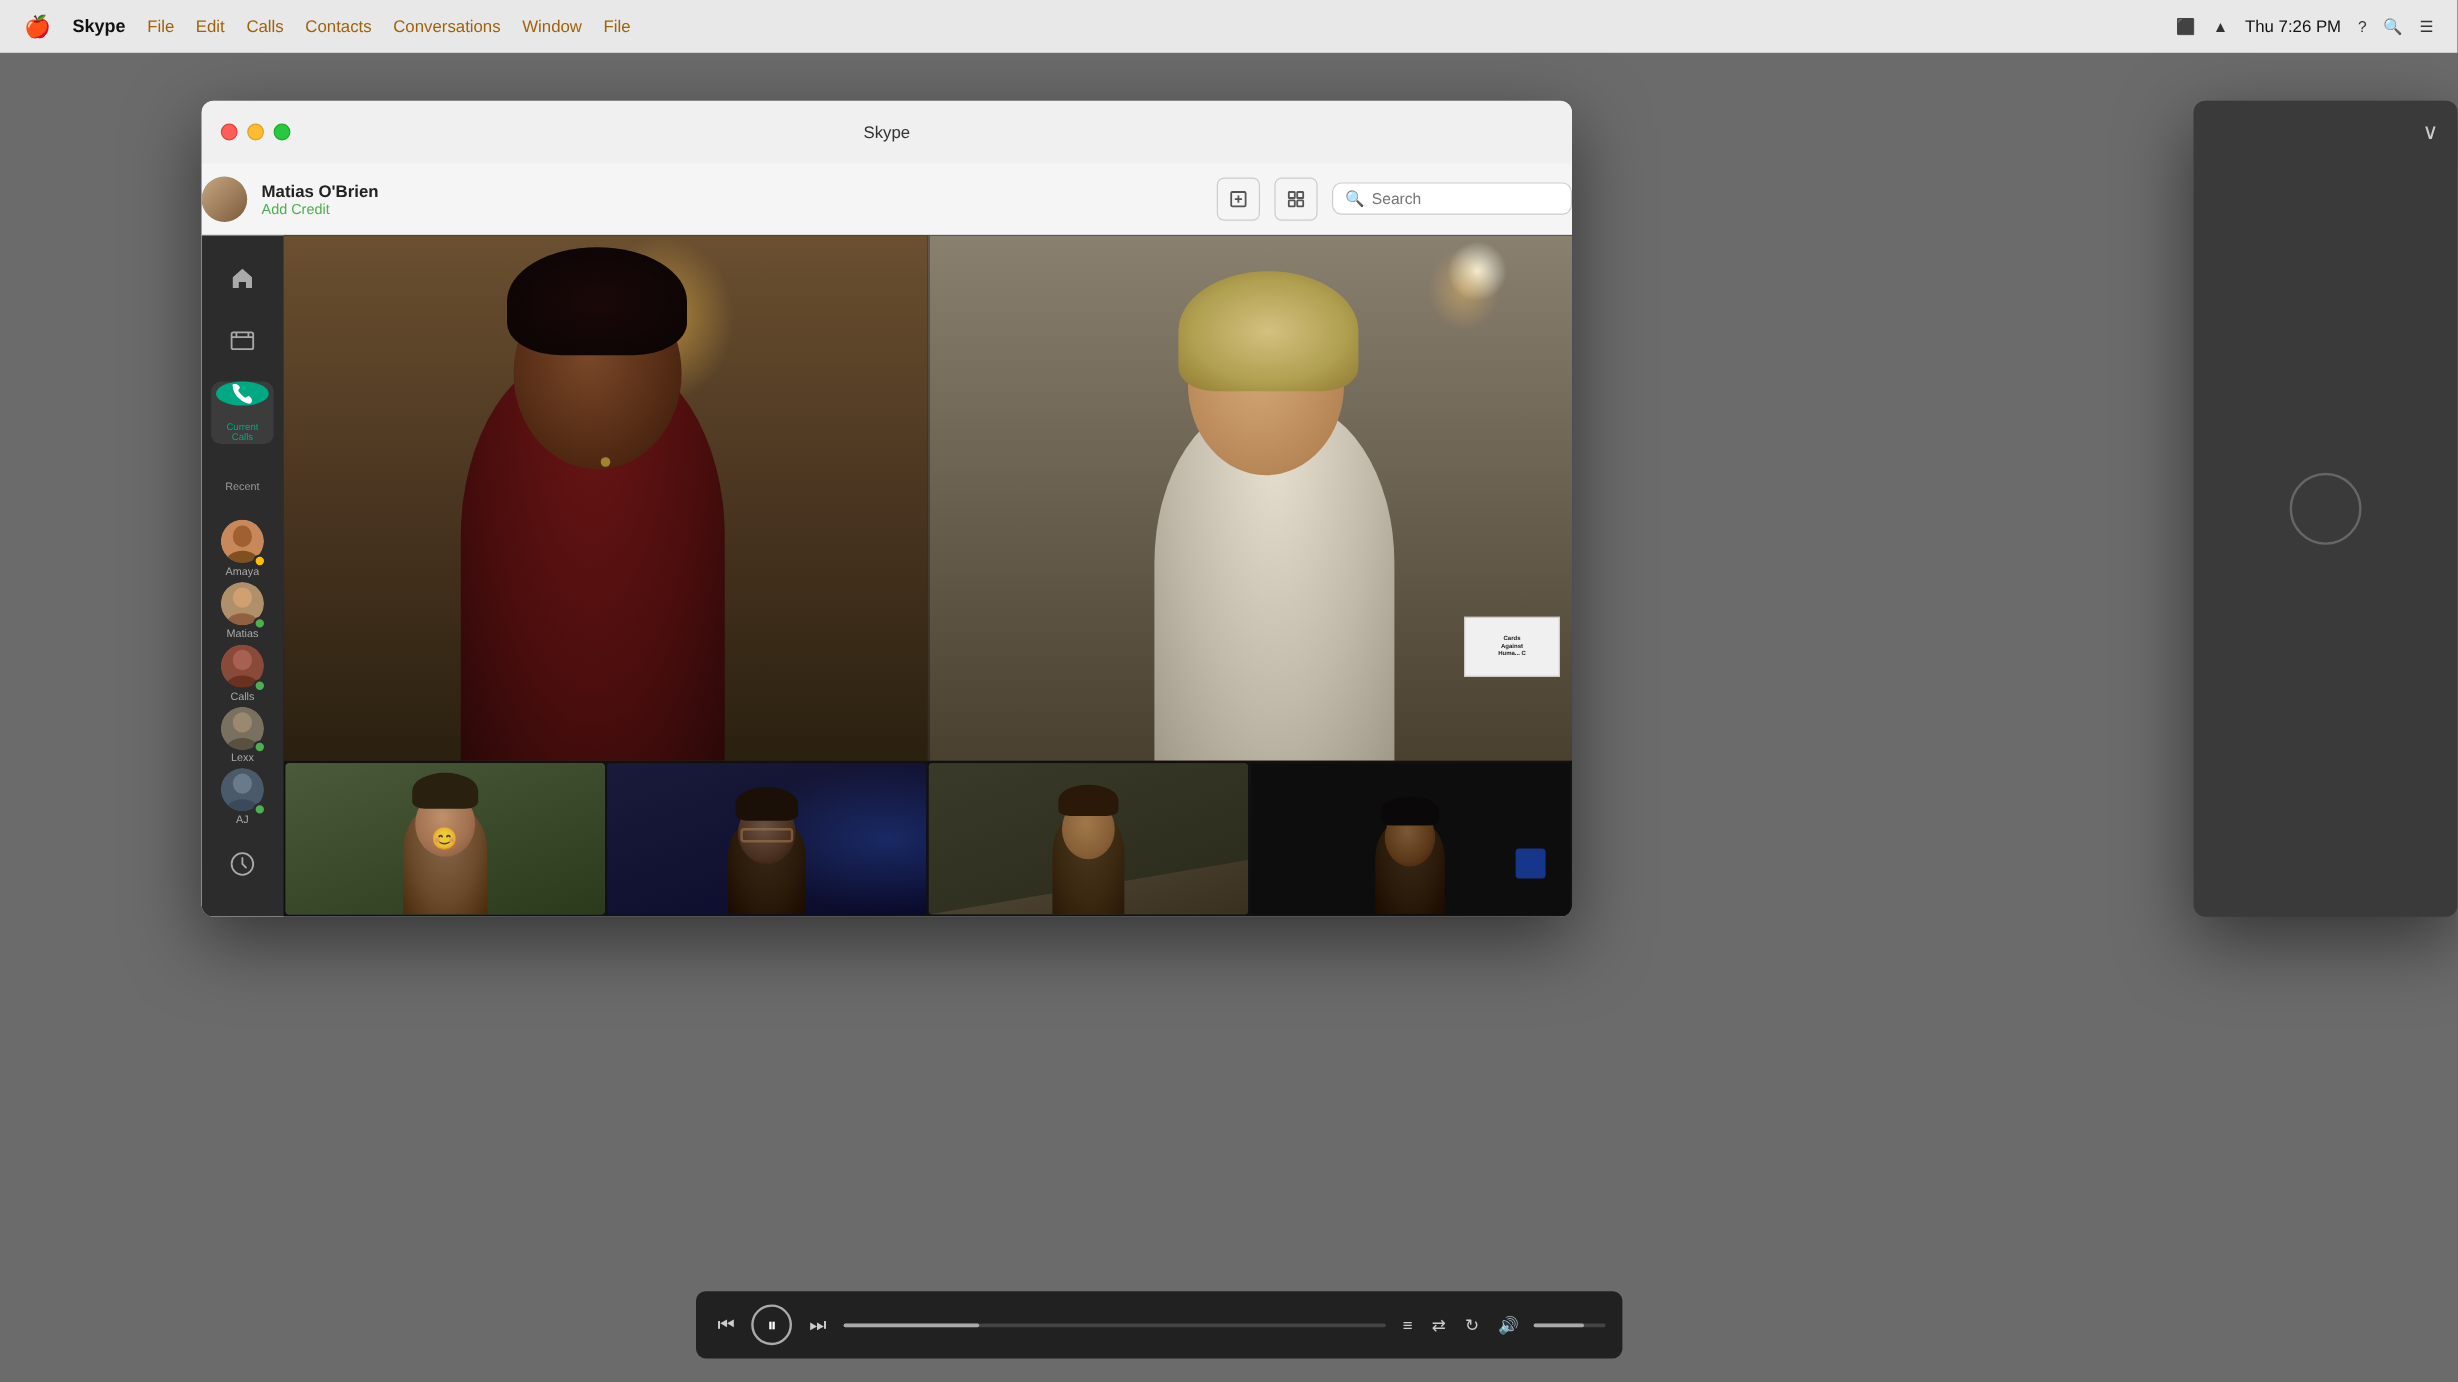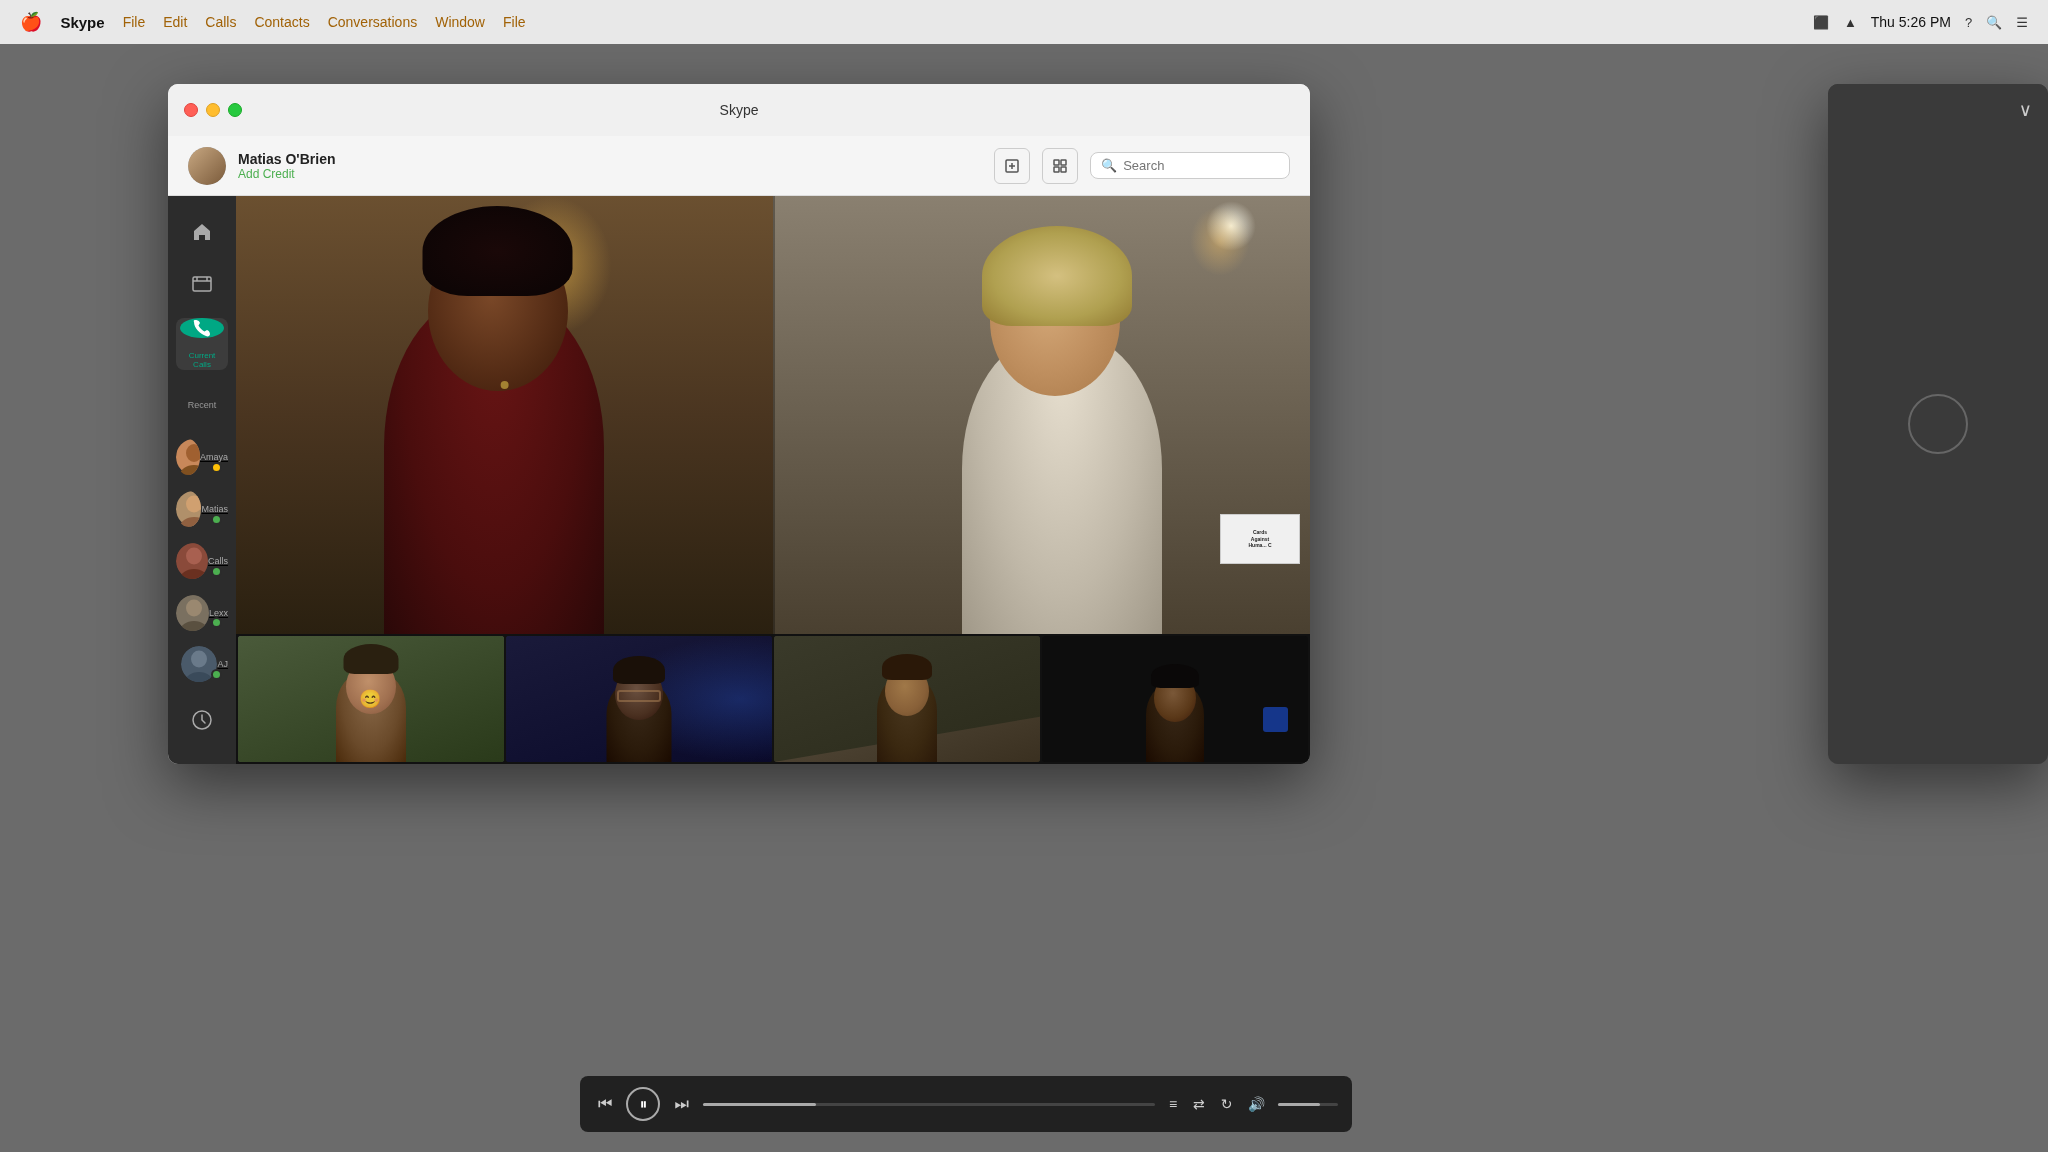--- a/index.html
+++ b/index.html
@@ -110,21 +110,21 @@
       color: #333;
     }
 
     
     .toolbar {
       height: 60px;
       background: #f5f5f5;
       border-bottom: 1px solid #ddd;
       display: flex;
       align-items: center;
-      padding: 0 20px;
+      padding: 0 0;
       gap: 12px;
       flex-shrink: 0;
     }
     .toolbar-avatar {
       width: 38px;
       height: 38px;
       border-radius: 50%;
       background: #aaa;
       overflow: hidden;
       flex-shrink: 0;
@@ -220,25 +220,24 @@
       color: #aaa;
       margin-top: 14px;
       text-align: center;
       line-height: 1.1;
     }
     .sidebar-avatar-wrap {
       position: relative;
       width: 52px;
       height: 52px;
       display: flex;
-      flex-direction: row;
-      align-items: center;
-      justify-content: flex-end;
+      flex-direction: column;
+      align-items: center;
+      justify-content: space-between;
       cursor: pointer;
-      text-decoration: underline;
     }
     .sidebar-avatar {
       width: 36px;
       height: 36px;
       border-radius: 50%;
       overflow: hidden;
     }
     .status-dot {
       position: absolute;
       bottom: 8px;
@@ -488,21 +487,21 @@
   <span class="menubar-item">File</span>
   <span class="menubar-item">Edit</span>
   <span class="menubar-item">Calls</span>
   <span class="menubar-item">Contacts</span>
   <span class="menubar-item">Conversations</span>
   <span class="menubar-item">Window</span>
   <span class="menubar-item">File</span>
   <div class="menubar-right">
     <span class="menubar-right-item">⬛</span>
     <span class="menubar-right-item">▲</span>
-    <span class="menubar-time">Thu 5:26 PM</span>
+    <span class="menubar-time">Thu 7:26 PM</span>
     <span class="menubar-right-item">?</span>
     <span class="menubar-right-item">🔍</span>
     <span class="menubar-right-item">☰</span>
   </div>
 </div>
 
 <div class="desktop">
 
   <div class="skype-window">
 

